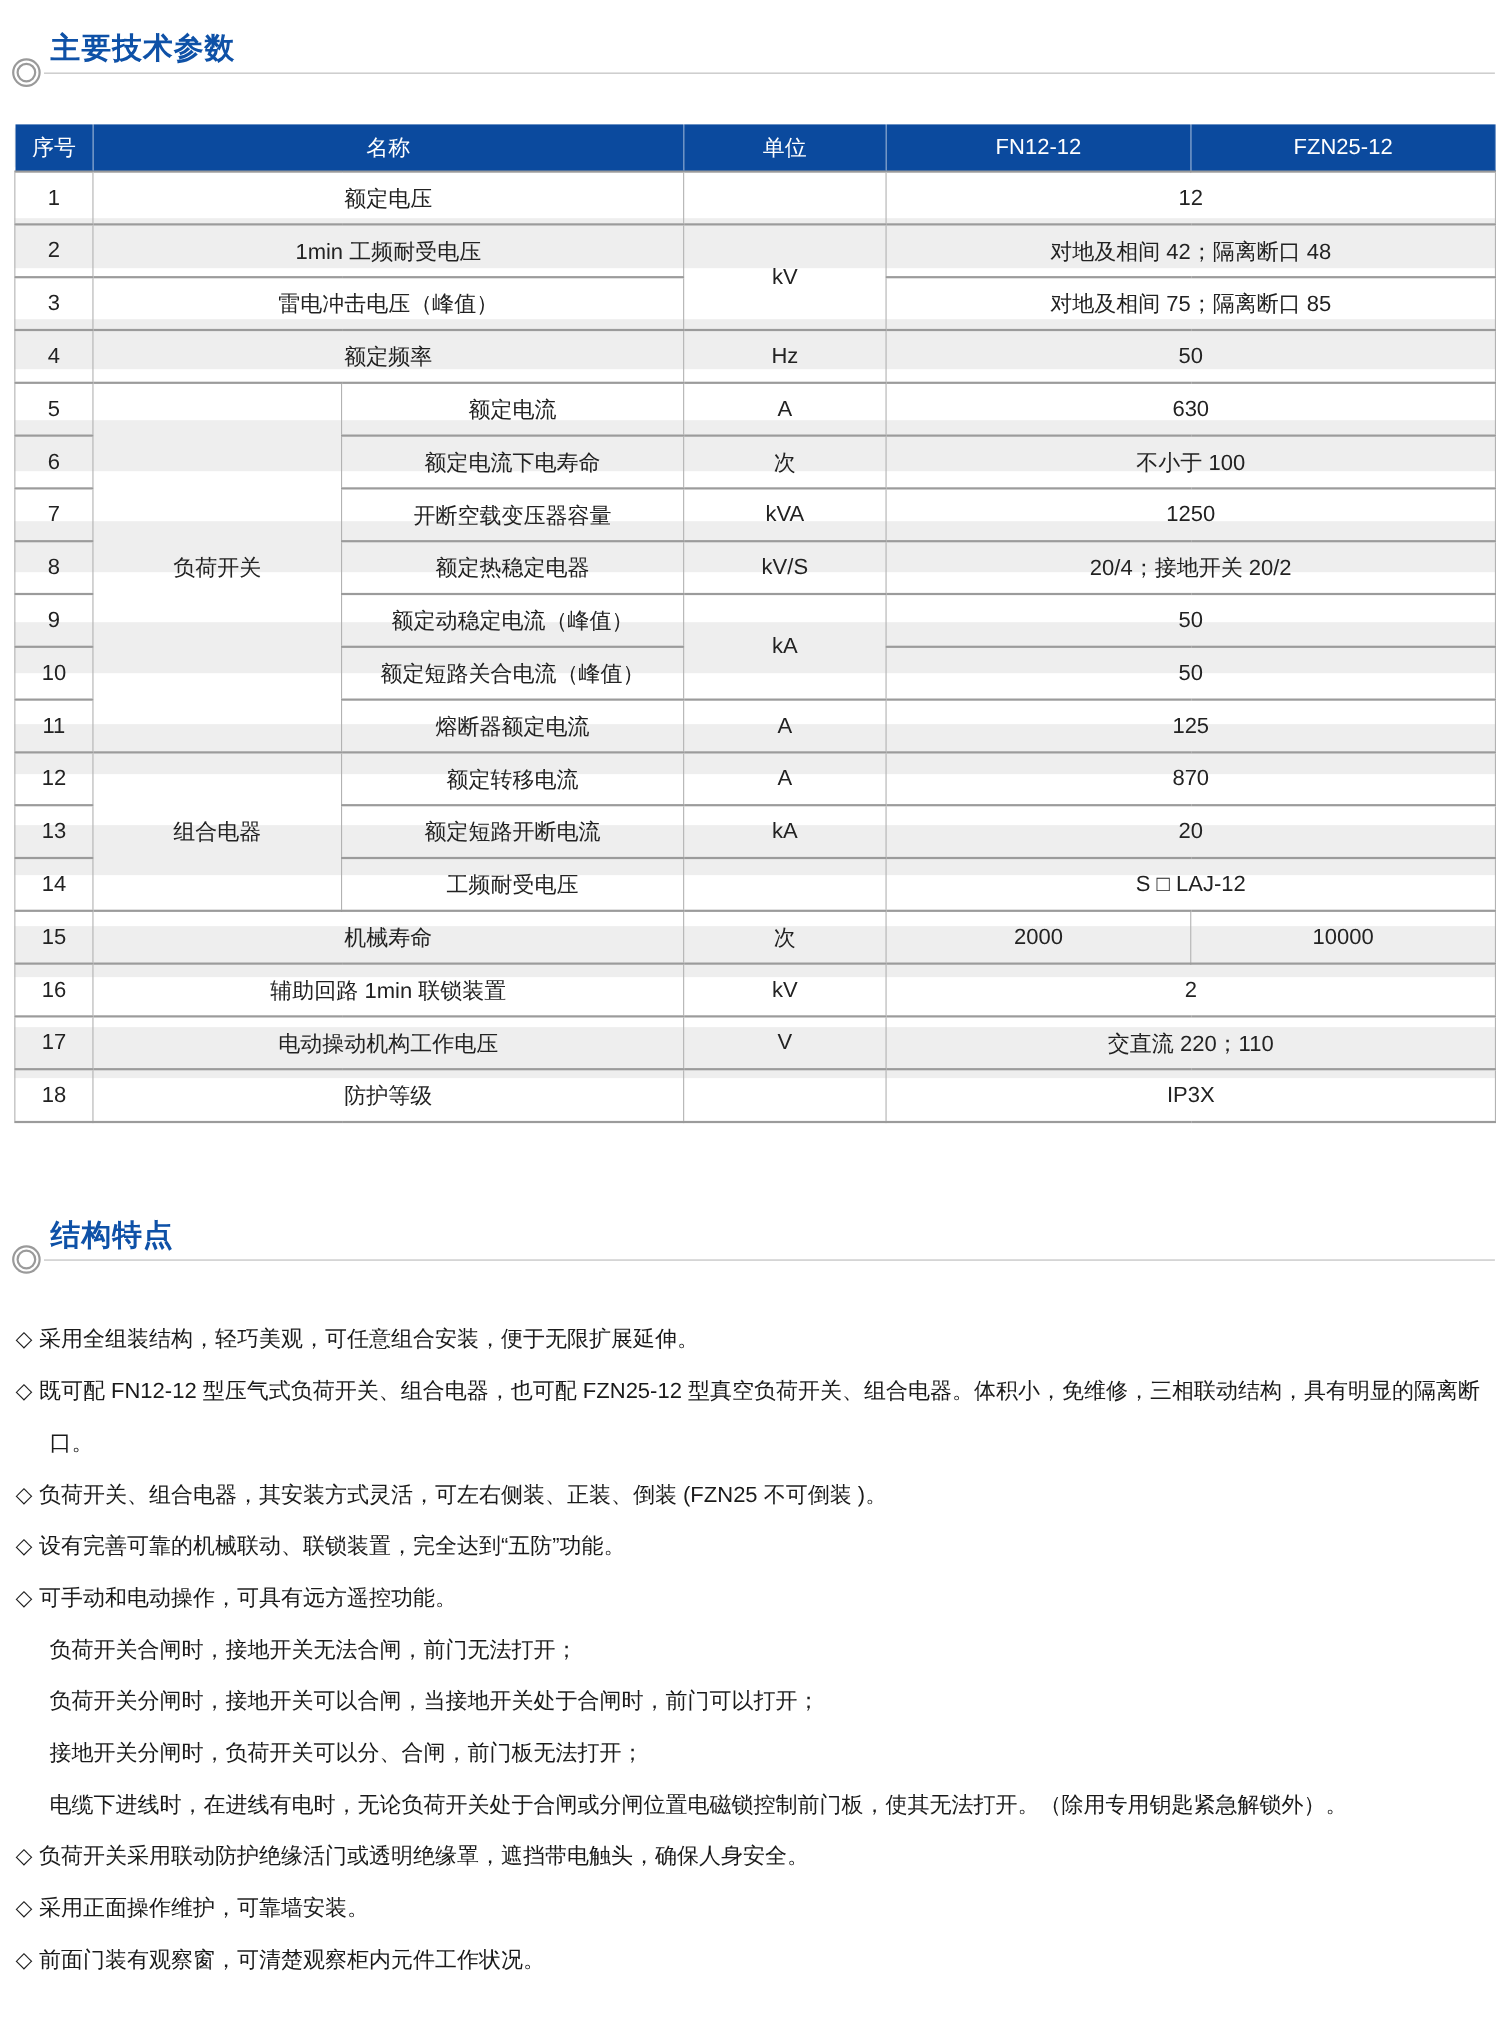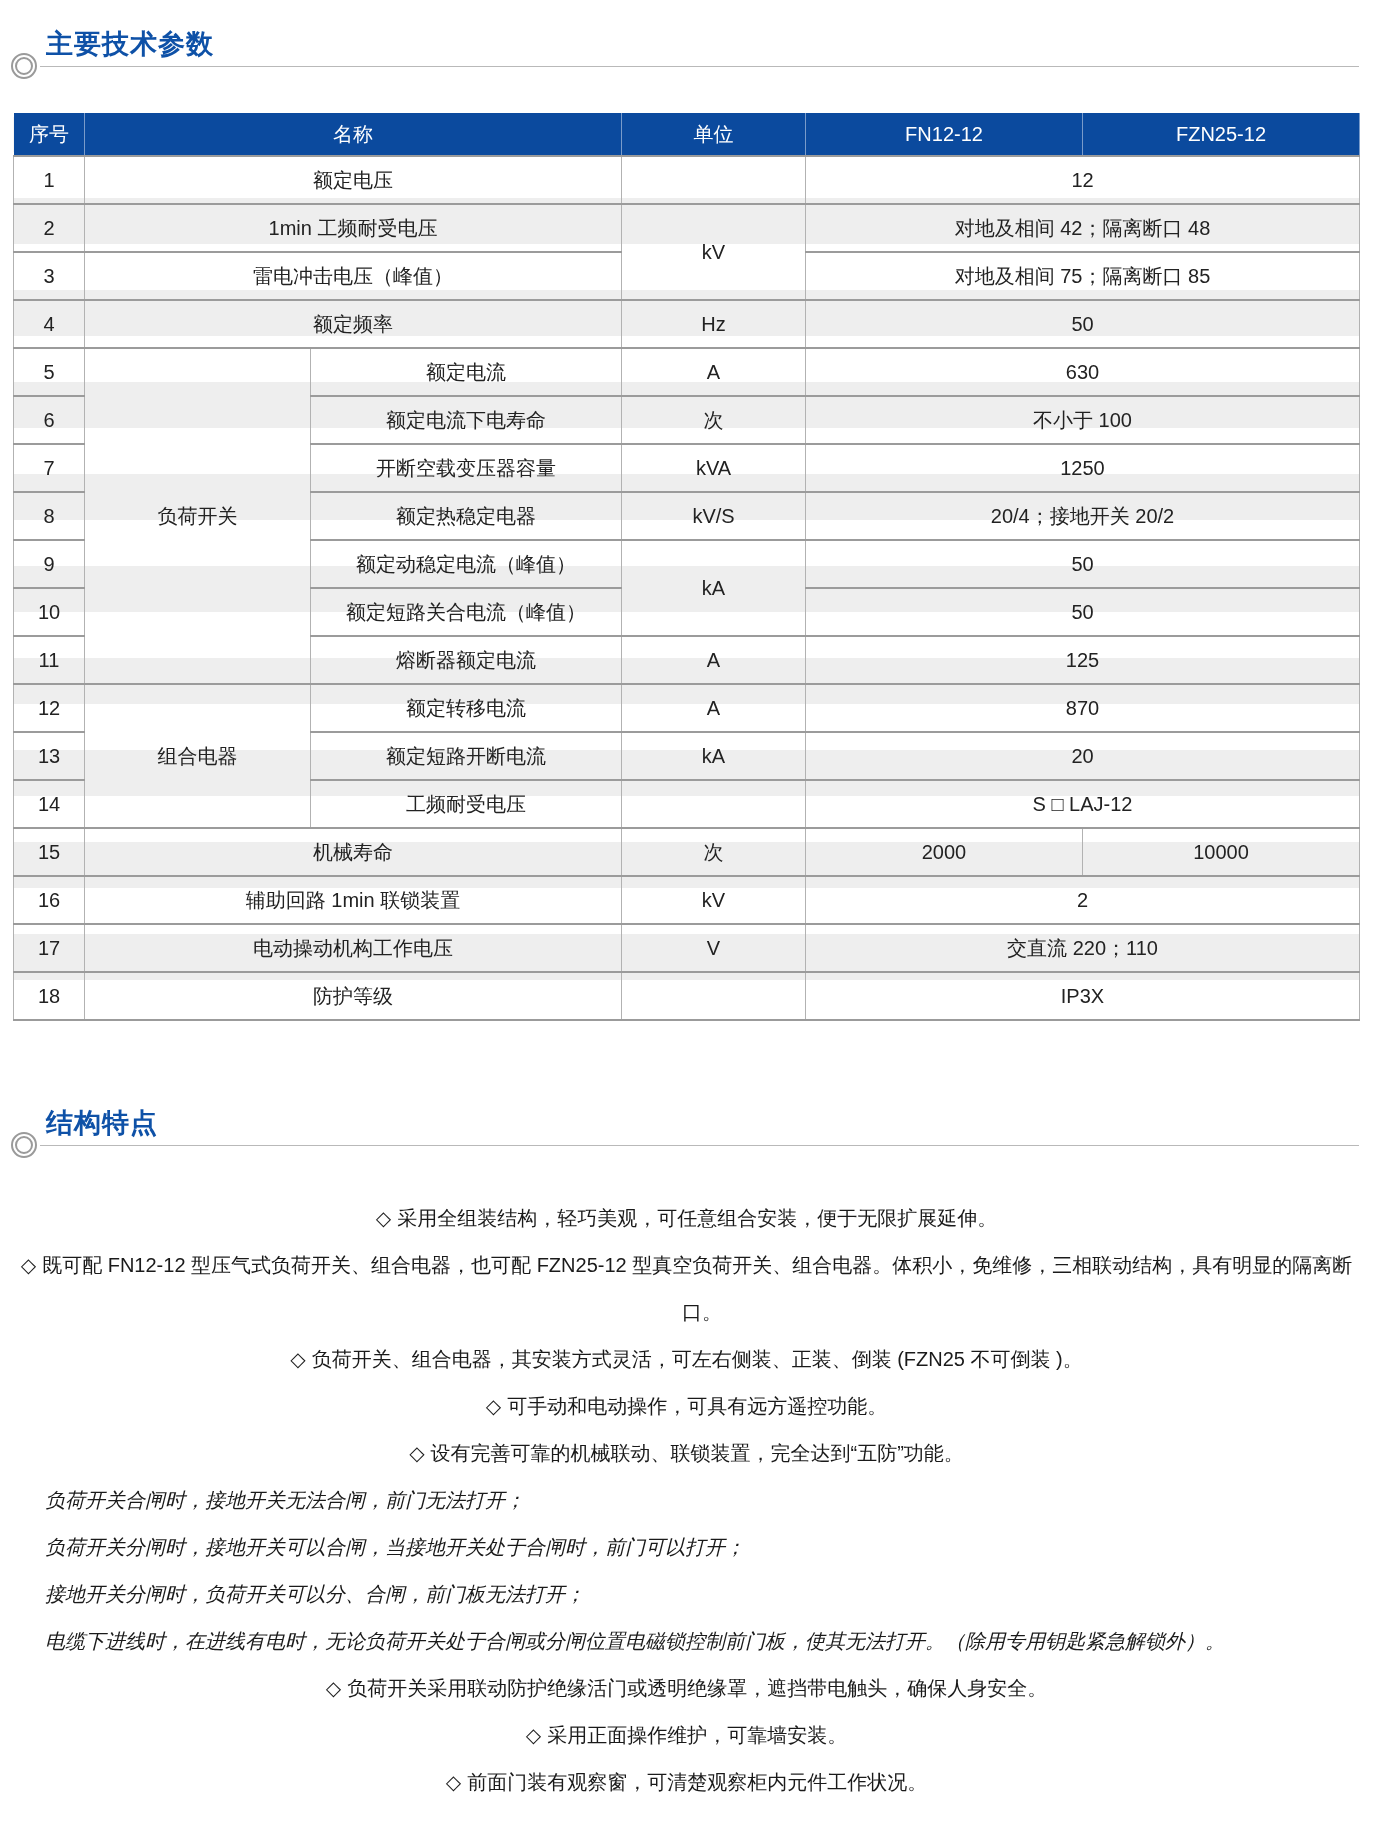--- a/index.html
+++ b/index.html
@@ -42,23 +42,23 @@
   table.spec td{
     background:transparent;
     border:1px solid #b2b2b2;border-top:2px solid #9b9b9b;
     font-size:20px;color:#222222;text-align:center;vertical-align:middle;
     height:46px;padding:0 6px;overflow:hidden;white-space:nowrap;
   }
   tr.bodyrow{height:46px;}
   
   .features{margin:26px 14px 0 14px;}
   .features p{margin:0;line-height:47px;font-size:20px;color:#1a1a1a;}
-  p.feat{padding-left:31px;text-indent:-31px;text-align:center;}
+  p.feat{padding-left:31px;text-indent:-31px;}
   p.feat .bullet{margin-right:6px;color:#1a1a1a;}
-  p.sub{padding-left:31px;font-style:italic;}
+  p.sub{padding-left:31px;}
 </style>
 </head>
 <body>
 
 <div class="section-head">
   <div class="sh-title">主要技术参数</div>
   <div class="sh-line"></div>
   <div class="sh-ring"></div>
 </div>
 
@@ -200,22 +200,22 @@
 <div class="section-head" style="margin-top:58px;">
   <div class="sh-title">结构特点</div>
   <div class="sh-line"></div>
   <div class="sh-ring"></div>
 </div>
 
 <div class="features">
   <p class="feat"><span class="bullet">◇</span><span>采用全组装结构，轻巧美观，可任意组合安装，便于无限扩展延伸。</span></p>
   <p class="feat"><span class="bullet">◇</span><span>既可配 FN12-12 型压气式负荷开关、组合电器，也可配 FZN25-12 型真空负荷开关、组合电器。体积小，免维修，三相联动结构，具有明显的隔离断口。</span></p>
   <p class="feat"><span class="bullet">◇</span><span>负荷开关、组合电器，其安装方式灵活，可左右侧装、正装、倒装 (FZN25 不可倒装 )。</span></p>
+  <p class="feat"><span class="bullet">◇</span><span>设有完善可靠的机械联动、联锁装置，完全达到“五防”功能。</span></p>
   <p class="feat"><span class="bullet">◇</span><span>可手动和电动操作，可具有远方遥控功能。</span></p>
-  <p class="feat"><span class="bullet">◇</span><span>设有完善可靠的机械联动、联锁装置，完全达到“五防”功能。</span></p>
   <p class="sub">负荷开关合闸时，接地开关无法合闸，前门无法打开；</p>
   <p class="sub">负荷开关分闸时，接地开关可以合闸，当接地开关处于合闸时，前门可以打开；</p>
   <p class="sub">接地开关分闸时，负荷开关可以分、合闸，前门板无法打开；</p>
   <p class="sub">电缆下进线时，在进线有电时，无论负荷开关处于合闸或分闸位置电磁锁控制前门板，使其无法打开。（除用专用钥匙紧急解锁外）。</p>
   <p class="feat"><span class="bullet">◇</span><span>负荷开关采用联动防护绝缘活门或透明绝缘罩，遮挡带电触头，确保人身安全。</span></p>
   <p class="feat"><span class="bullet">◇</span><span>采用正面操作维护，可靠墙安装。</span></p>
   <p class="feat"><span class="bullet">◇</span><span>前面门装有观察窗，可清楚观察柜内元件工作状况。</span></p>
 </div>
 
 </body></html>

